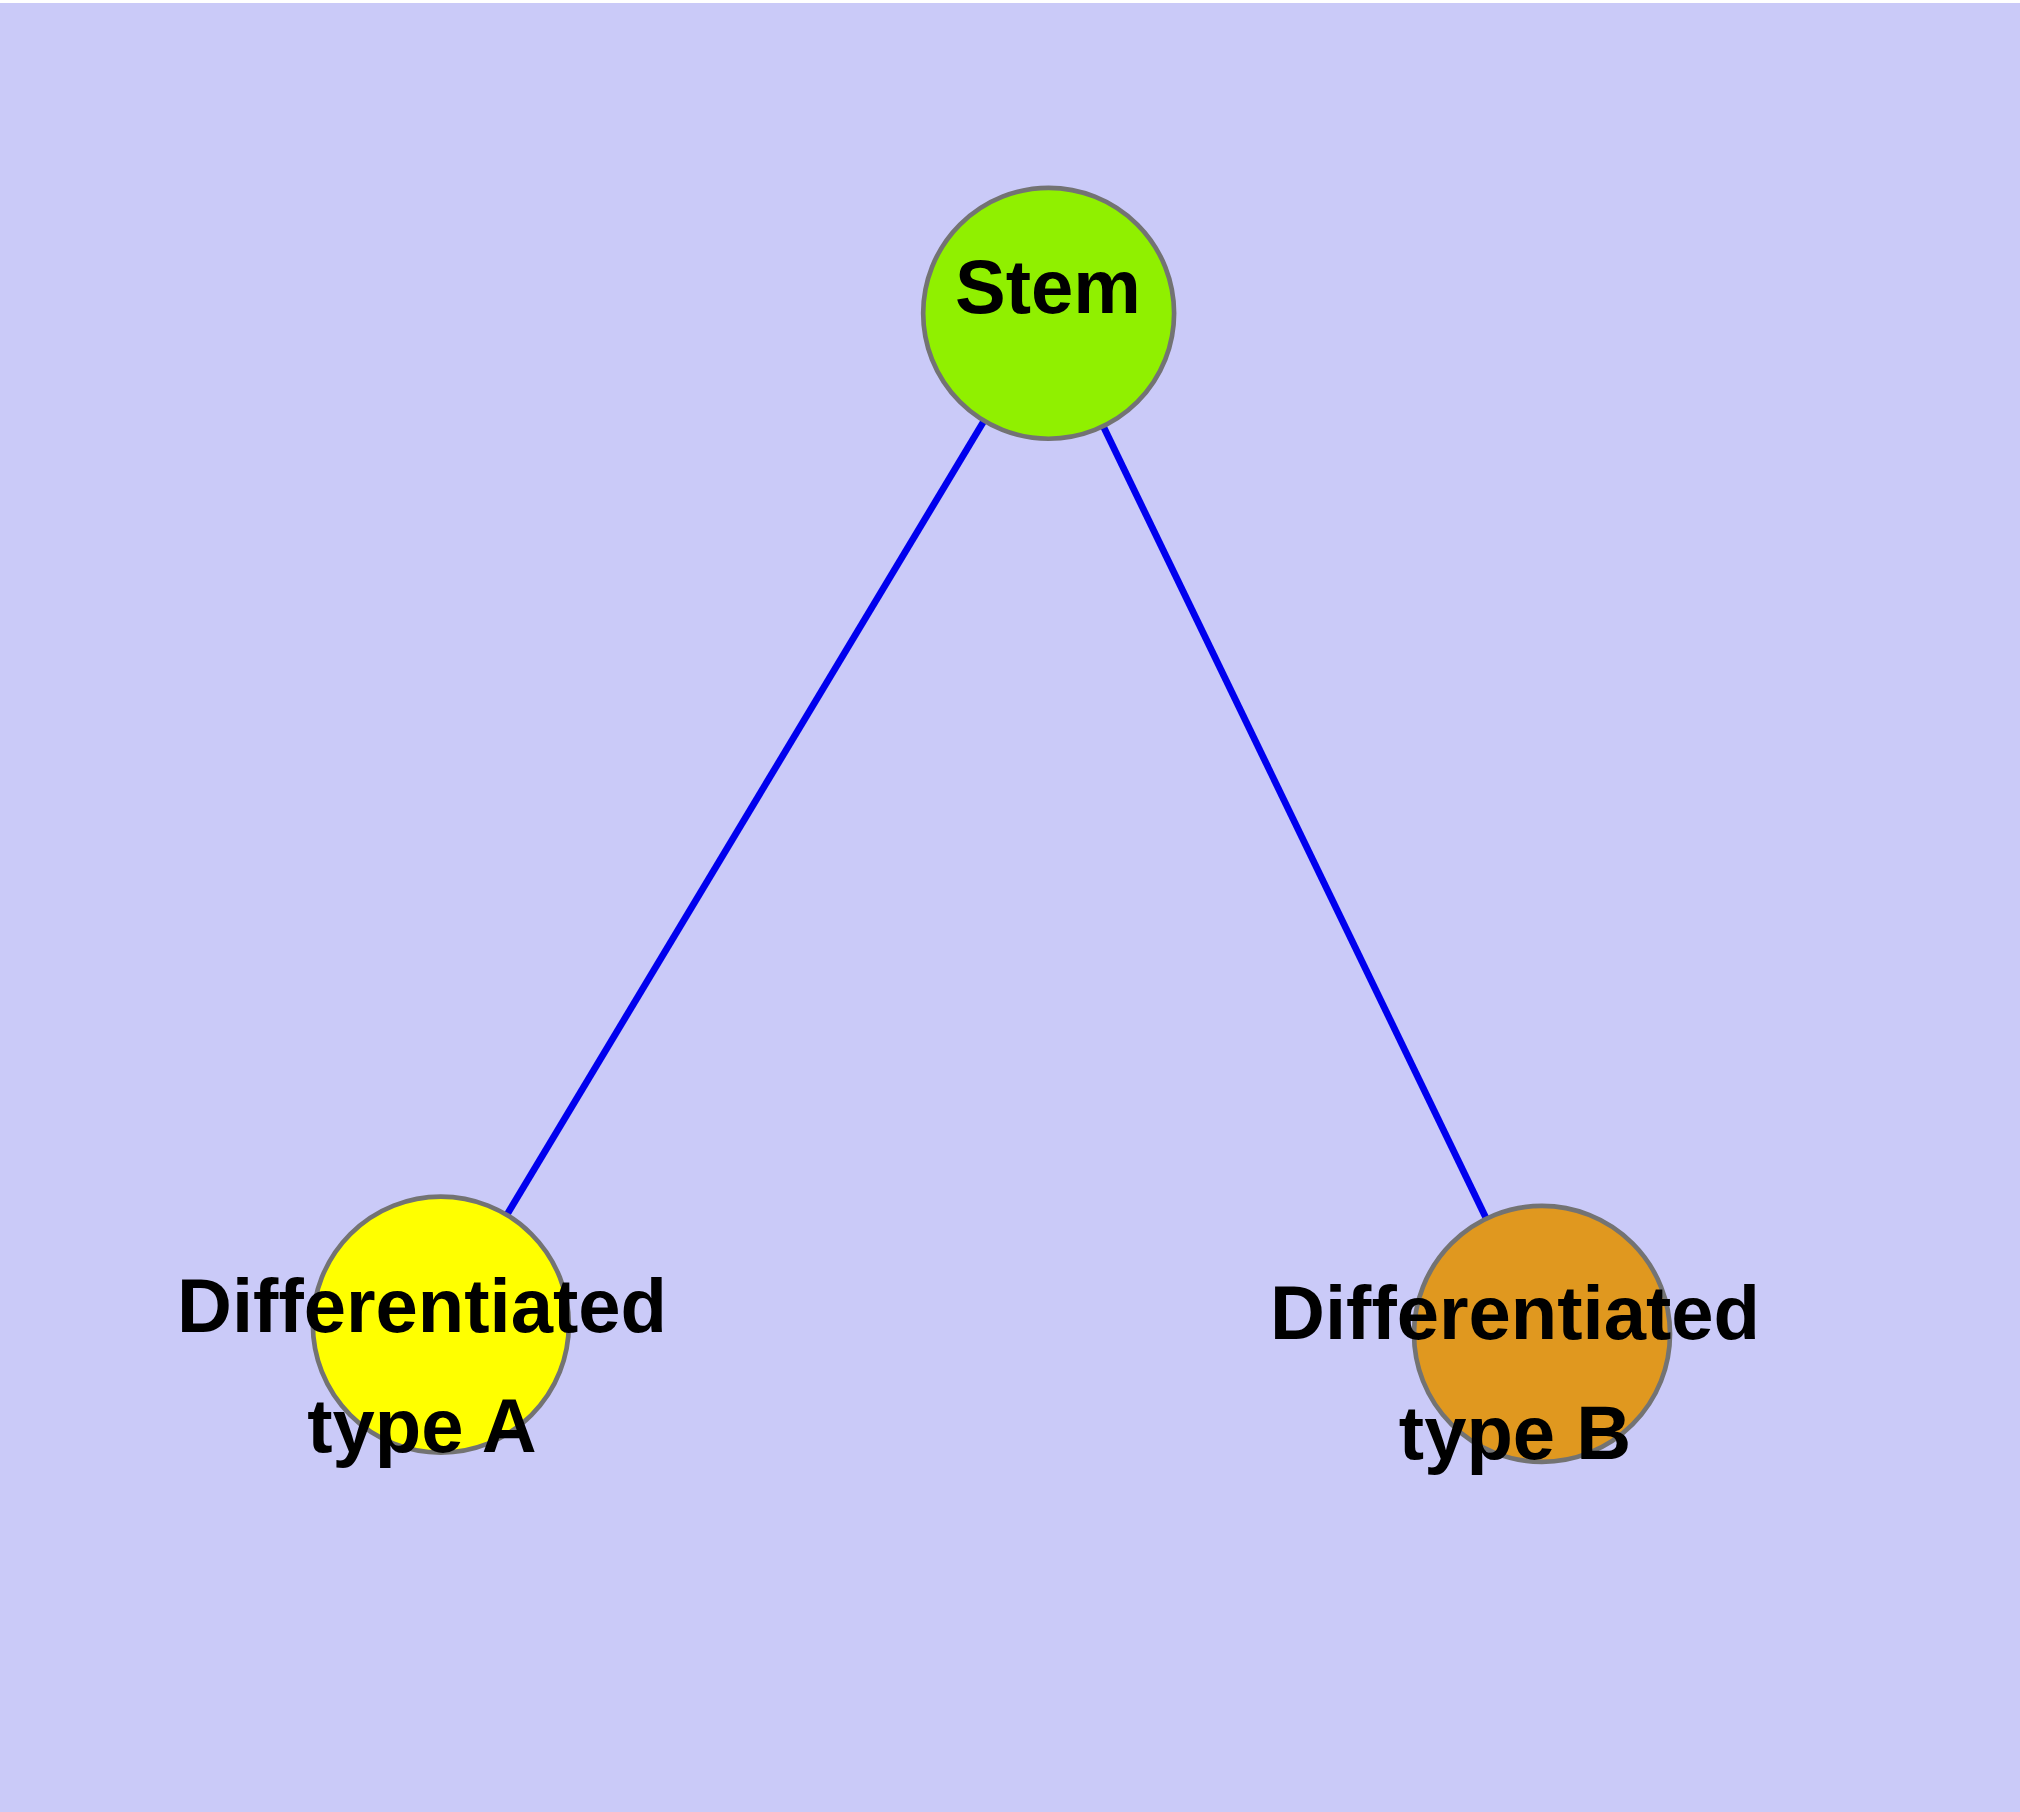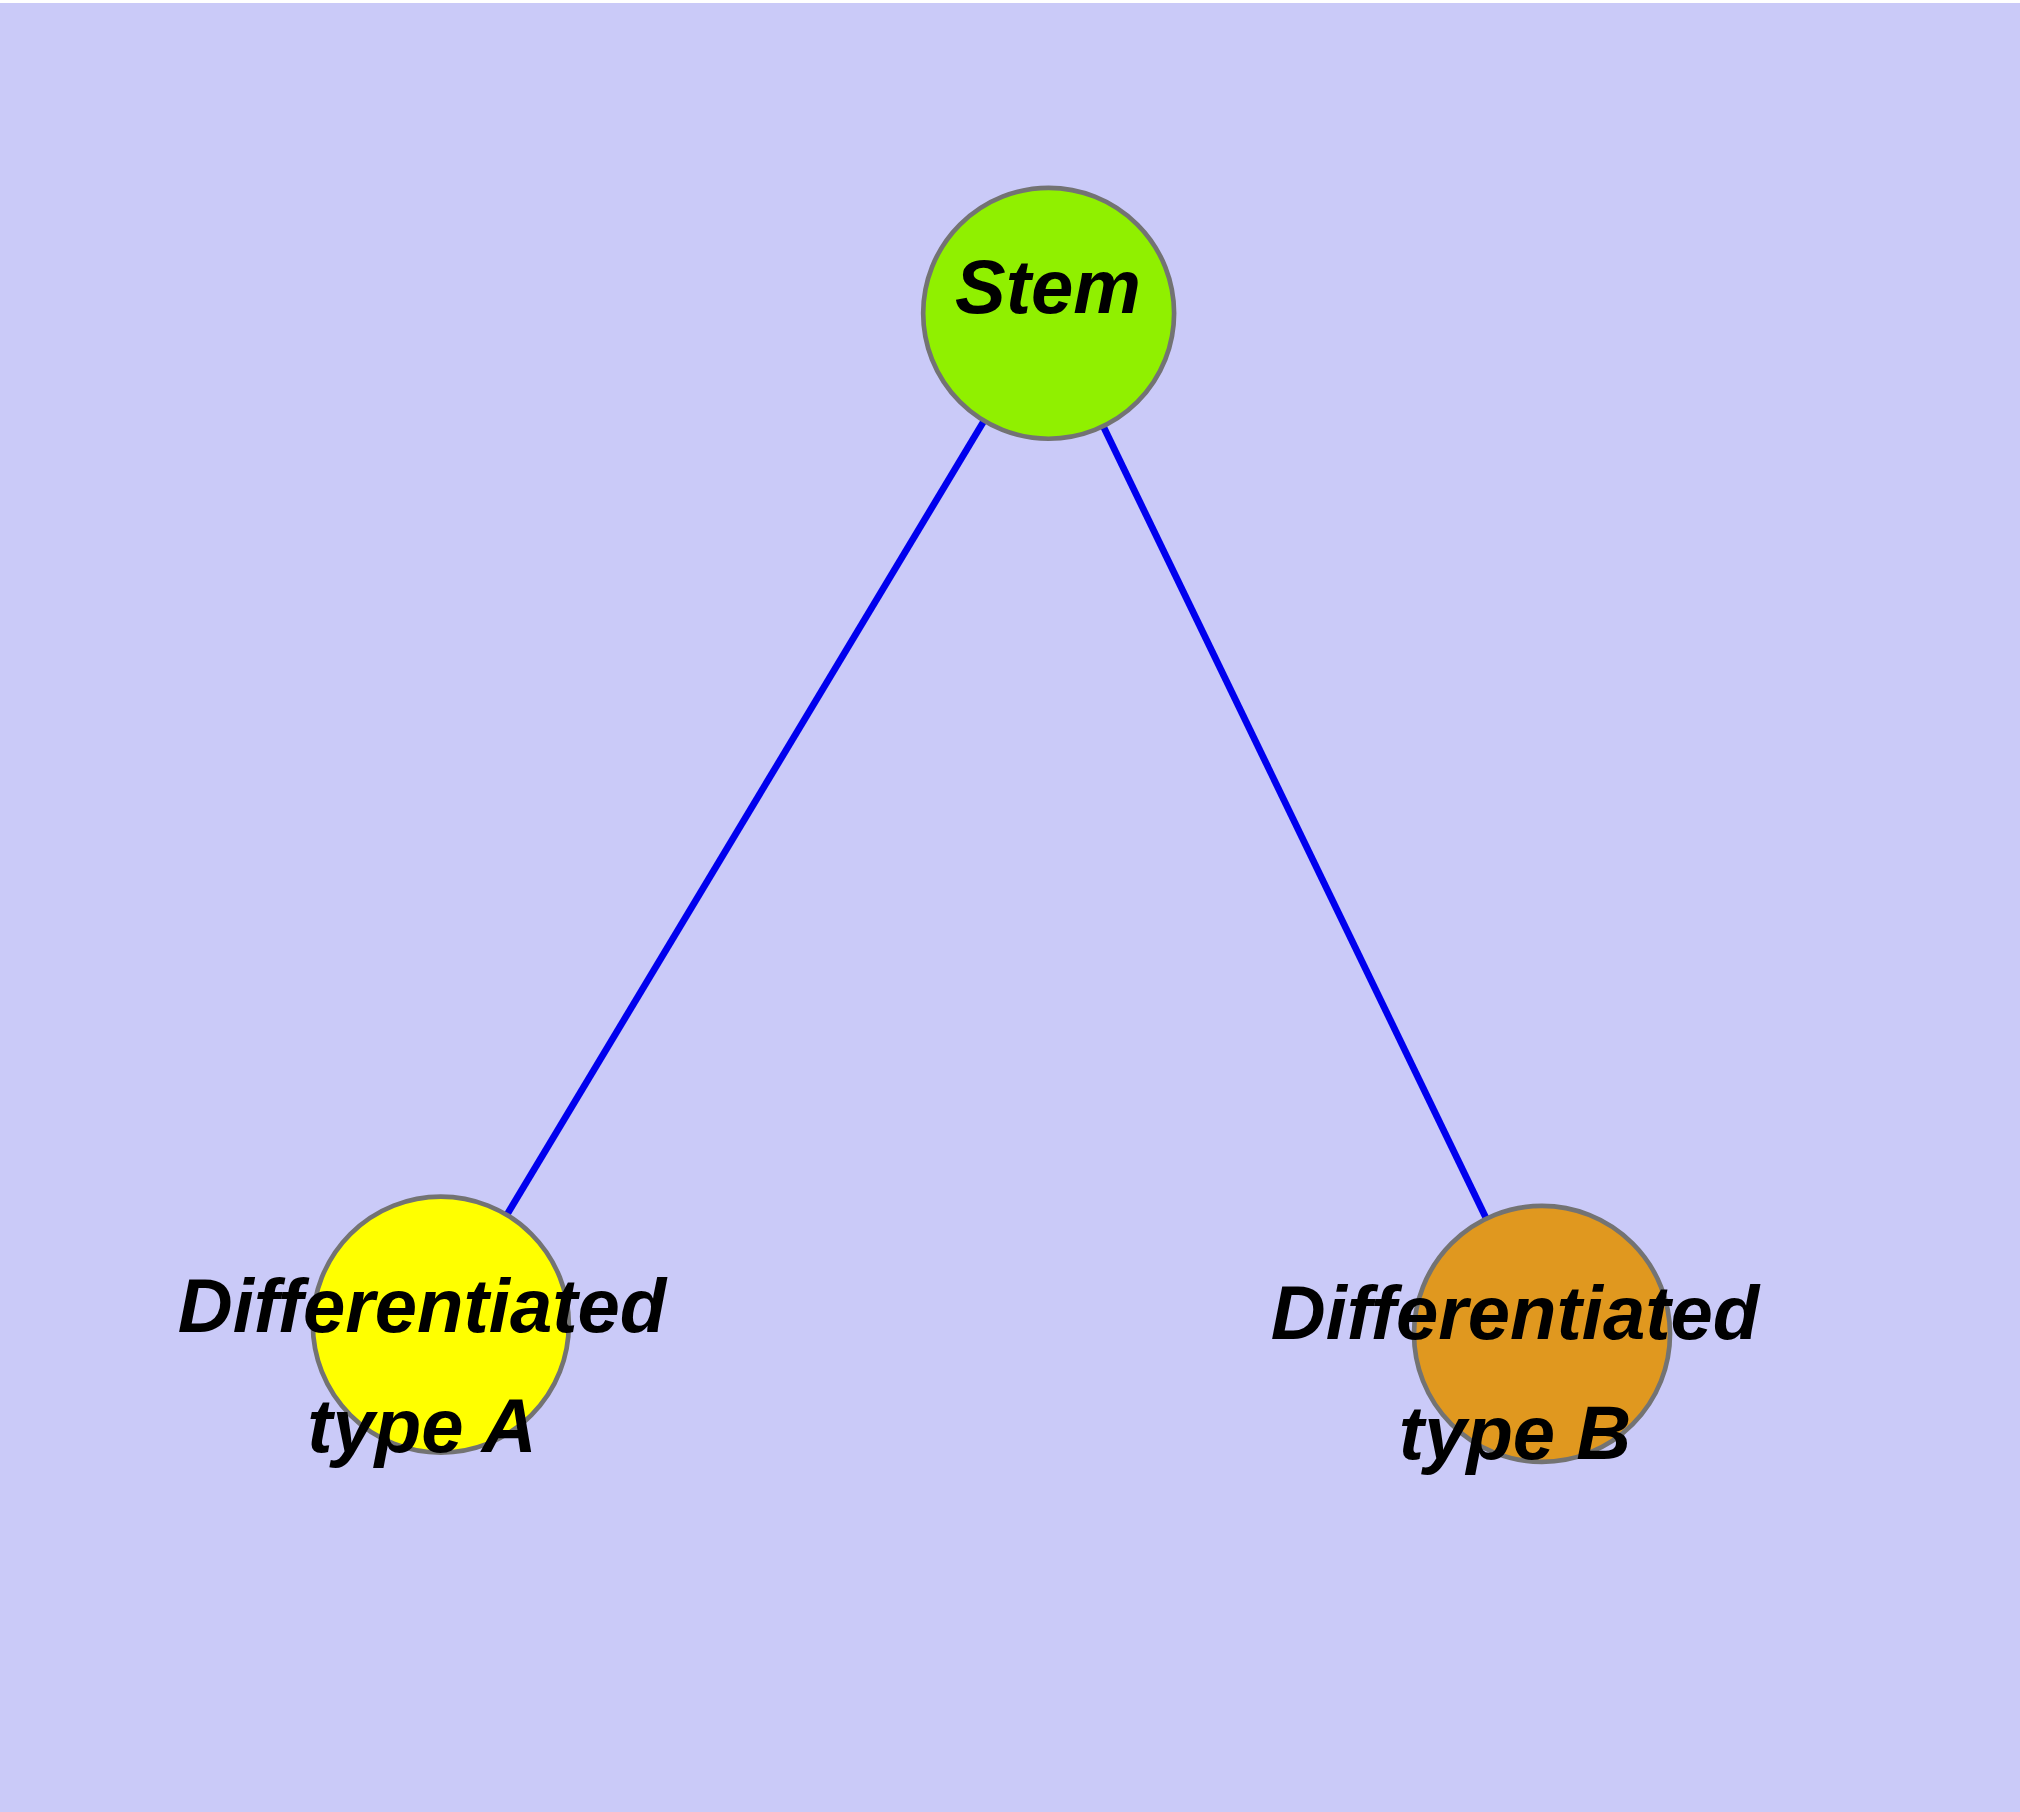--- a/index.html
+++ b/index.html
@@ -36,21 +36,20 @@
   }
   .label {
     position: absolute;
     transform: translateX(-50%);
     font-weight: bold;
     font-size: 76px;
     line-height: 120px;
     color: #000000;
     white-space: pre-line;
     text-align: center;
-    font-style: italic;
   }
   .label-stem { left: 1048px; top: 224px; }
   .label-a    { left: 422px;  top: 1243px; }
   .label-b    { left: 1515px; top: 1250px; }
 </style>
 </head>
 <body>
 
 <div class="top-strip" style="background: rgb(255, 255, 255);"></div>
 

